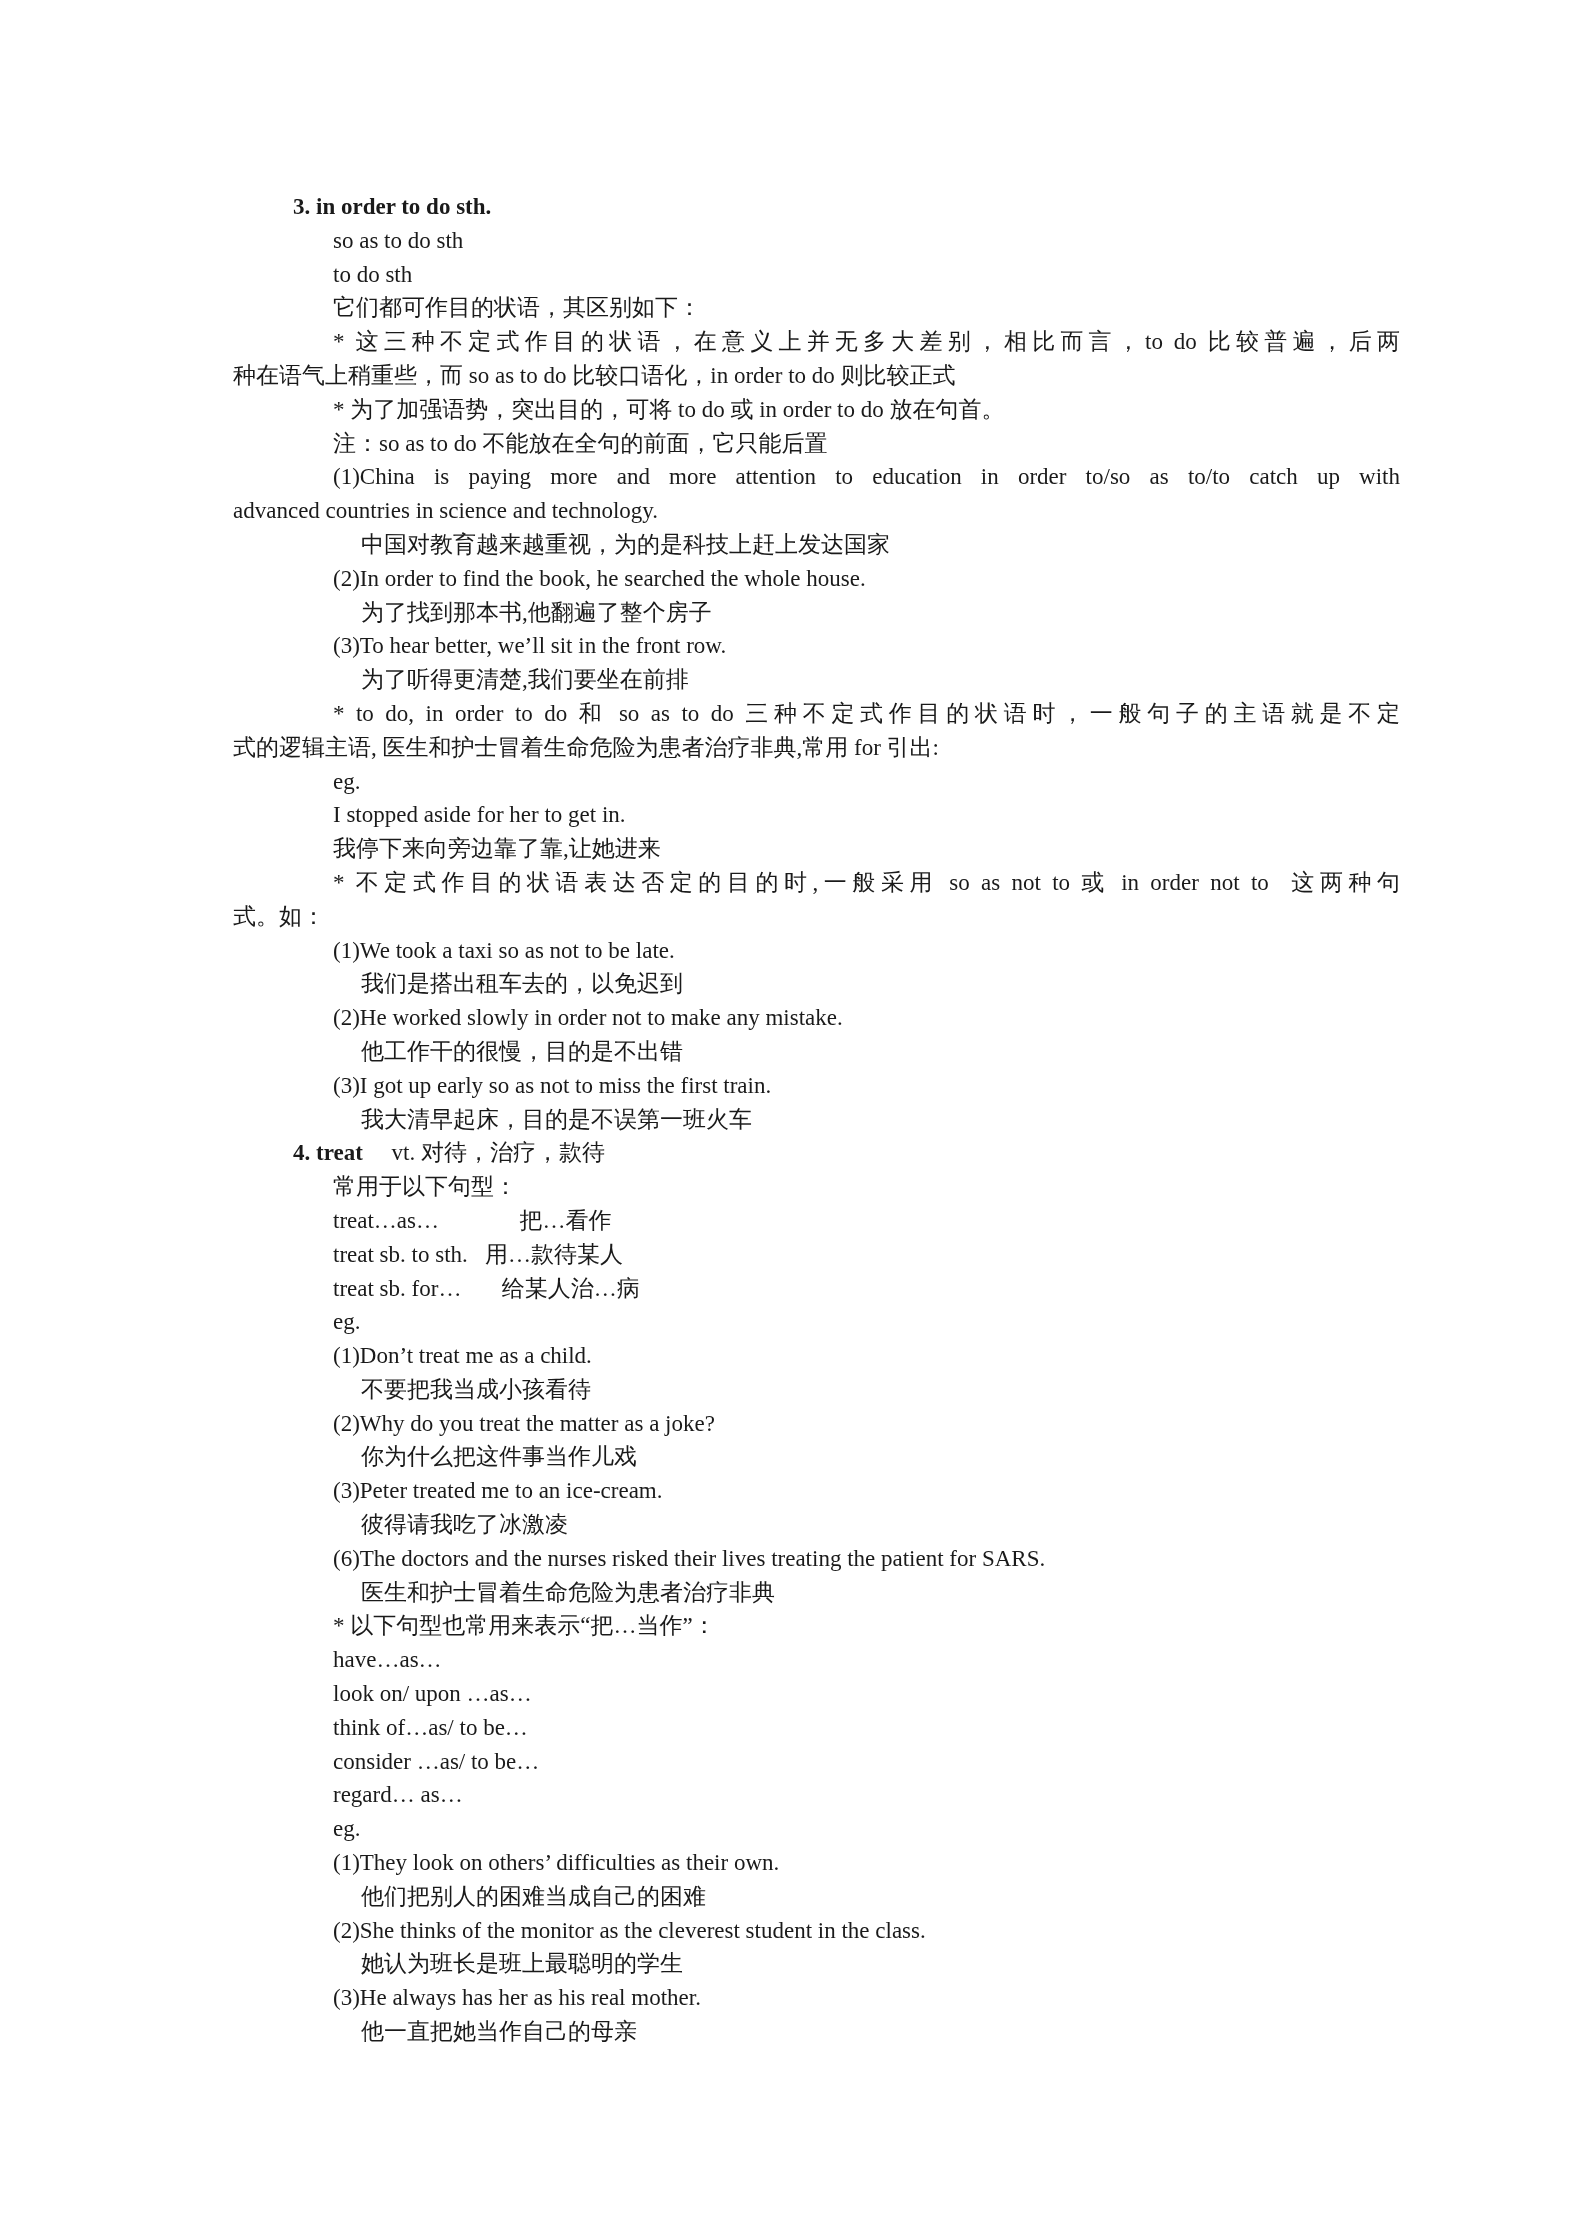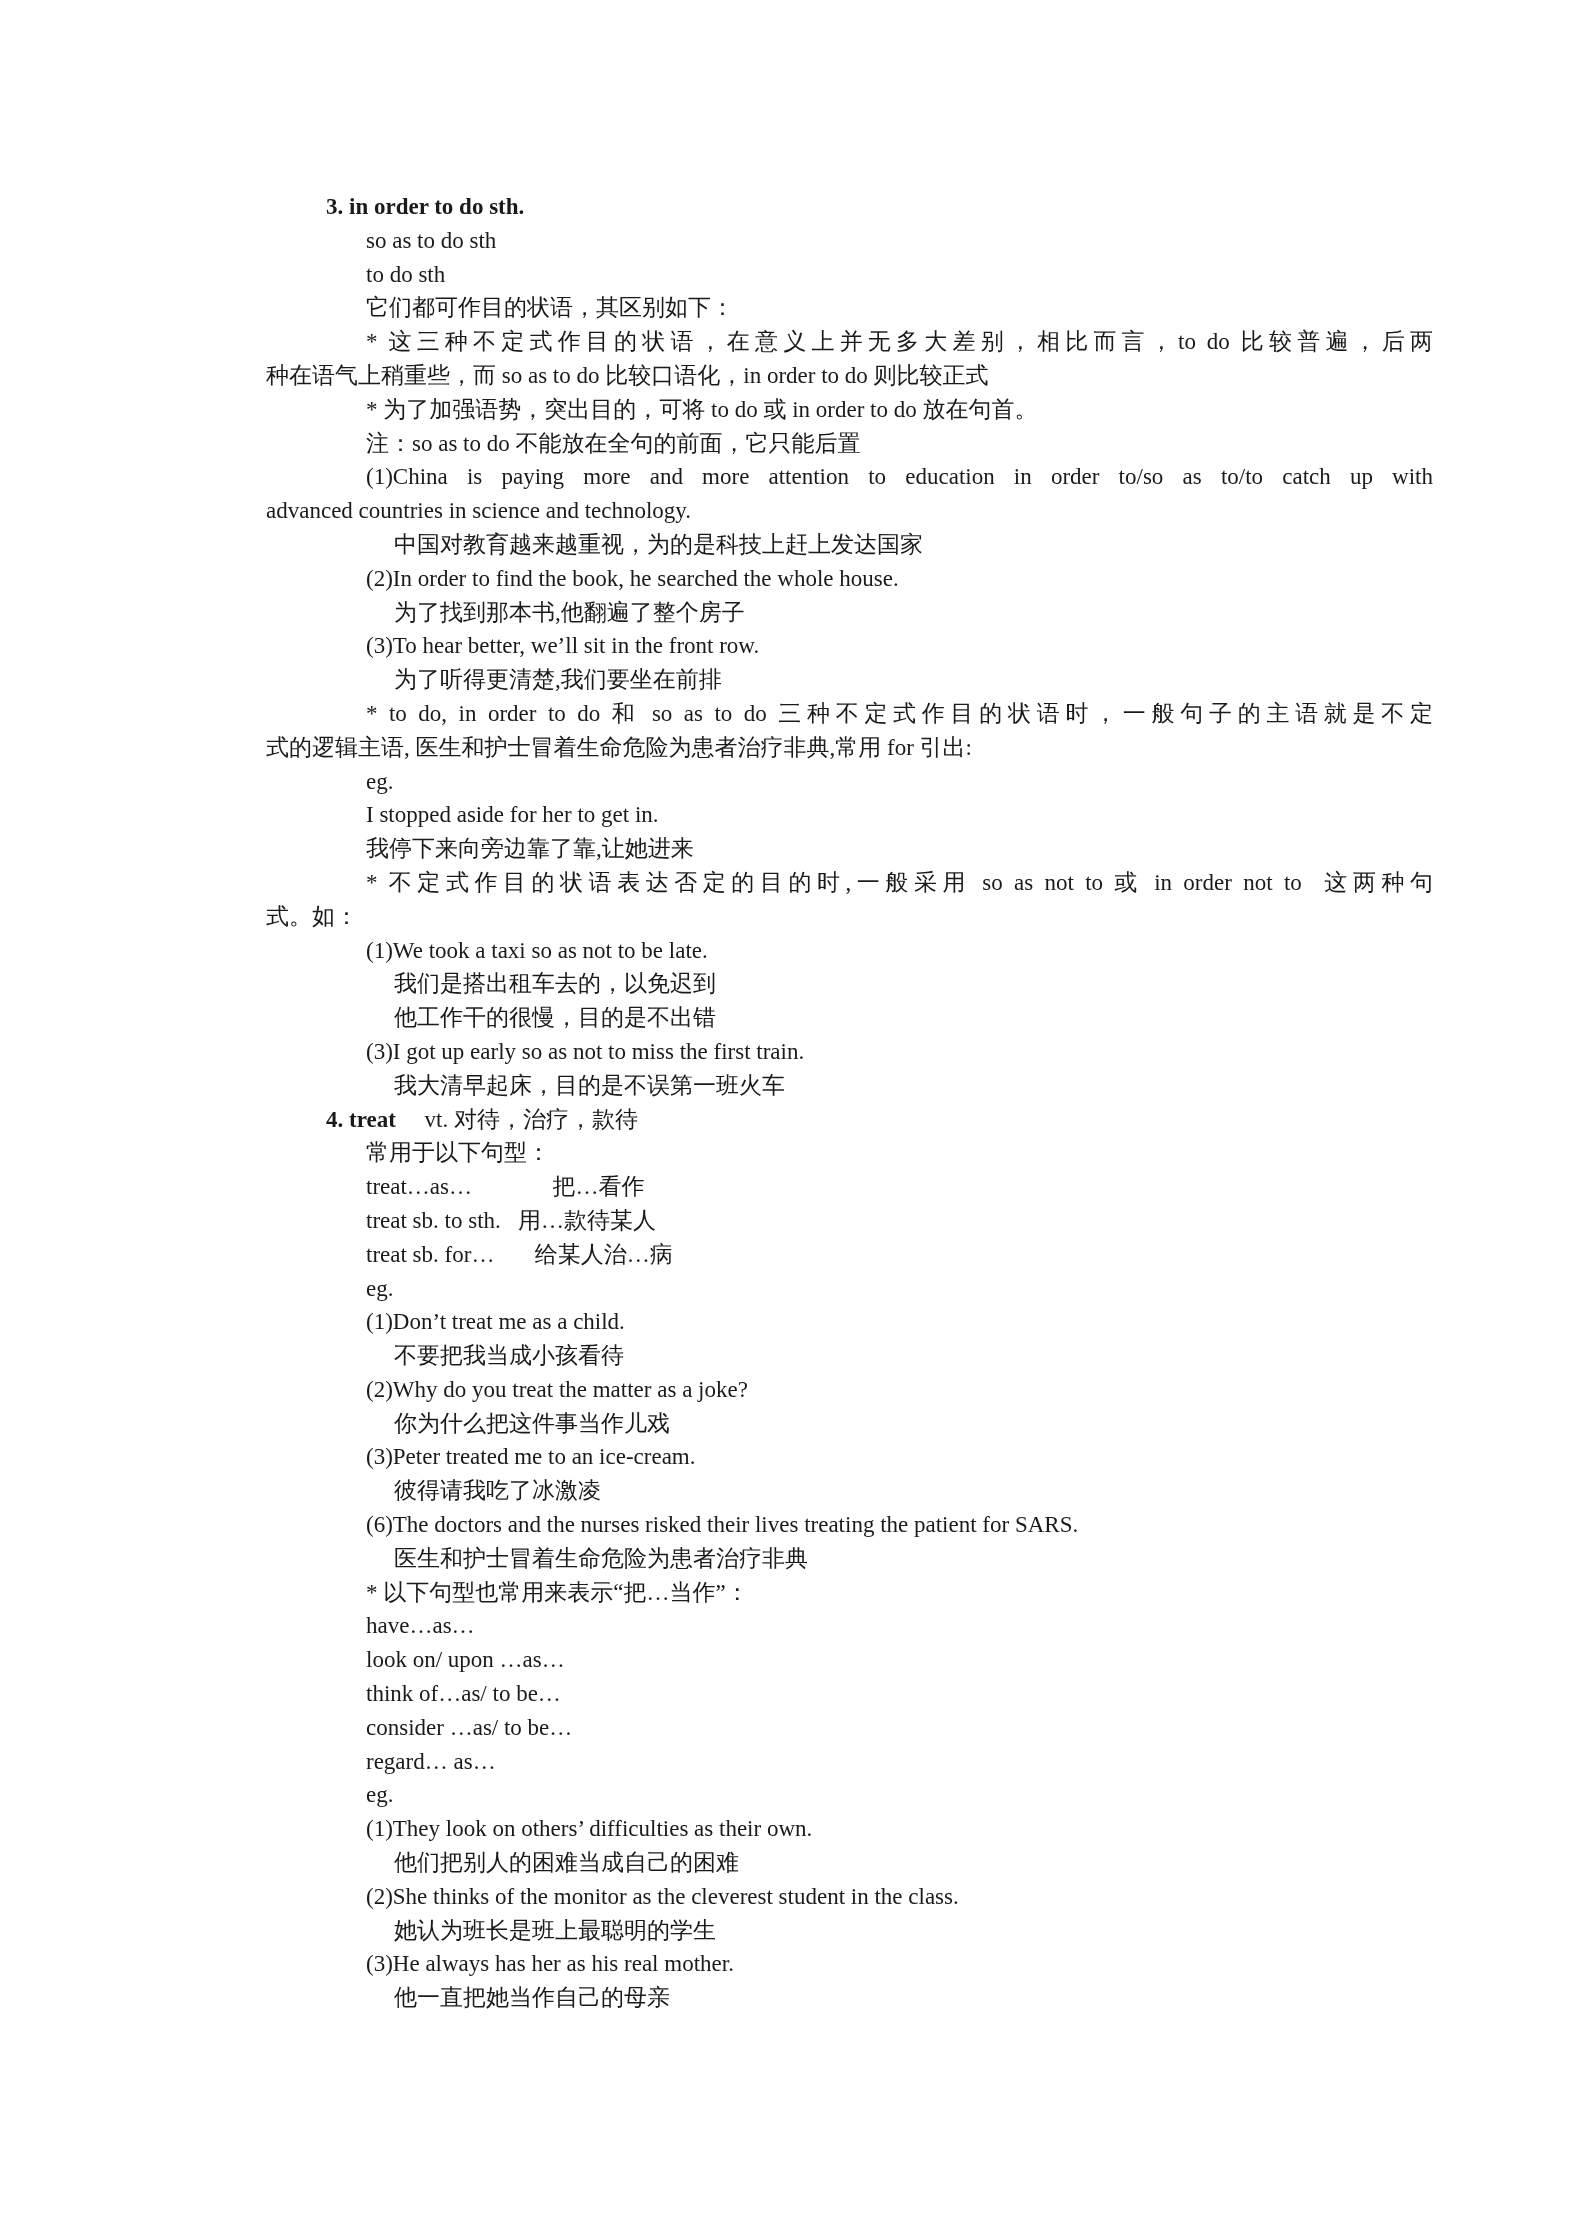--- a/index.html
+++ b/index.html
@@ -12,21 +12,20 @@
   }
   .text-block {
     position: absolute;
     left: 233px;
     top: 190px;
     width: 1167px;
     font-family: "Liberation Serif", "DejaVu Serif", serif;
     font-size: 23px;
     line-height: 33.8px;
     color: #1a1a1a;
-    margin-left: 33px;
   }
   .text-block p {
     margin: 0;
     padding: 0;
     white-space: pre-wrap;
   }
   p.h  { text-indent: 60px; }
   p.b  { text-indent: 100px; }
   p.bj { text-indent: 100px; text-align: justify; text-align-last: justify; }
   p.t  { text-indent: 128px; }
@@ -55,20 +54,21 @@
       <p class="t">为了听得更清楚,我们要坐在前排</p>
       <p class="bj">* to do, in order to do 和 so as to do 三种不定式作目的状语时，一般句子的主语就是不定</p>
       <p class="c">式的逻辑主语, 医生和护士冒着生命危险为患者治疗非典,常用 for 引出:</p>
       <p class="b">eg.</p>
       <p class="b">I stopped aside for her to get in.</p>
       <p class="b">我停下来向旁边靠了靠,让她进来</p>
       <p class="bj">* 不定式作目的状语表达否定的目的时,一般采用 so as not to 或 in order not to  这两种句</p>
       <p class="c">式。如：</p>
       <p class="b">(1)We took a taxi so as not to be late.</p>
       <p class="t">我们是搭出租车去的，以免迟到</p>
+      <p class="b">(2)He worked slowly in order not to make any mistake.</p>
       <p class="t">他工作干的很慢，目的是不出错</p>
       <p class="b">(3)I got up early so as not to miss the first train.</p>
       <p class="t">我大清早起床，目的是不误第一班火车</p>
       <p class="h"><b>4. treat</b><span>     vt. 对待，治疗，款待</span></p>
       <p class="b">常用于以下句型：</p>
       <p class="b">treat…as…              把…看作</p>
       <p class="b">treat sb. to sth.   用…款待某人</p>
       <p class="b">treat sb. for…       给某人治…病</p>
       <p class="b">eg.</p>
       <p class="b">(1)Don’t treat me as a child.</p>

